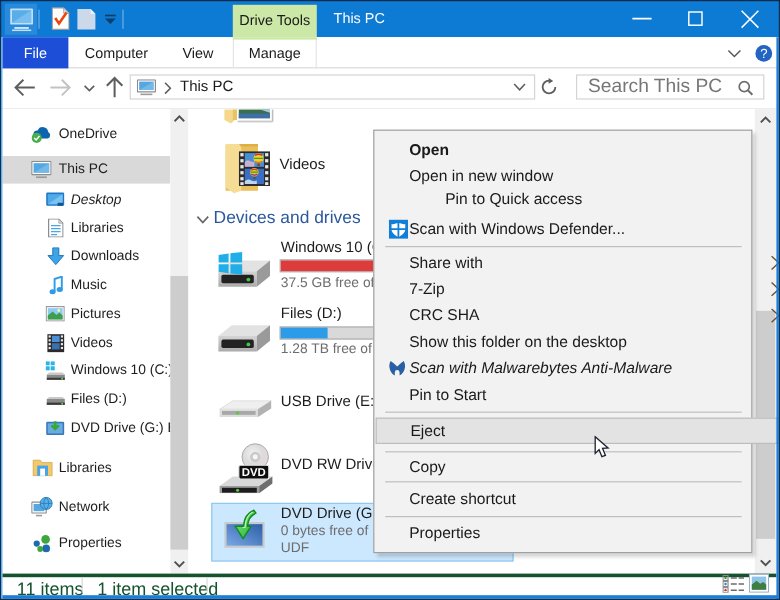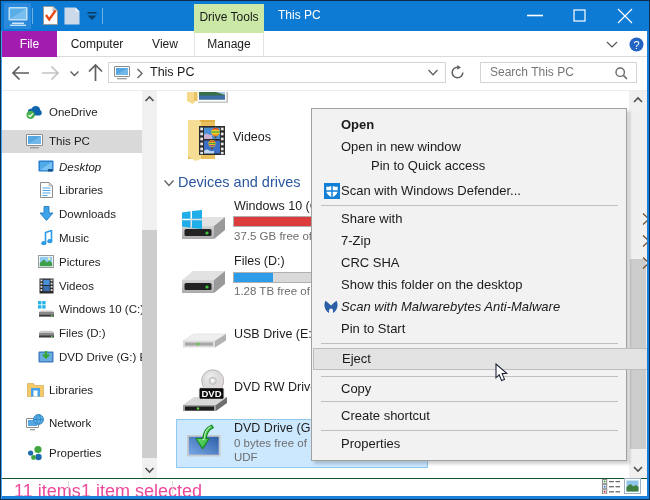--- a/index.html
+++ b/index.html
@@ -19,41 +19,41 @@
   
   #titlebar { left:0; top:0; width:650px; height:31px; background:#0d7ad4; }
   #qat-hl { left:4px; top:3px; width:27px; height:26px; background:#2a89da; }
   .tsep { top:8px; width:1px; height:16px; background:#6fb0e5; }
   #drivetools { left:194px; top:4px; width:70px; height:27px; background:#cbe8a7; color:#1a1a1a; font-size:12px; text-align:center; line-height:27px; }
   #wtitle { left:278px; top:0; height:31px; line-height:31px; color:#fff; font-size:12px; }
   .capbtn { top:0; height:31px; color:#fff; }
 
   
   #ribbon { left:2px; top:31px; width:646px; height:26px; background:#fff; border-bottom:1px solid #dadada; }
-  #filetab { left:2px; top:31px; width:55px; height:26px; background:#a21caf; color:#fff; font-size:12px; text-align:center; line-height:26px; }
+  #filetab { left:2px; top:31px; width:55px; height:26px; background:#1d4ed8; color:#fff; font-size:12px; text-align:center; line-height:26px; }
   .rtab { top:31px; height:26px; line-height:26px; font-size:12px; color:#1a1a1a; text-align:center; }
   #managetab { left:194px; top:31px; width:70px; height:26px; border-left:1px solid #e4e4e4; border-right:1px solid #e4e4e4; }
 
   
   #addrrow { left:2px; top:58px; width:645px; height:33px; background:#fff; }
   #addrbox { left:108px; top:62px; width:338px; height:21px; border:1px solid #d4d4d4; background:#fff; }
-  #searchbox { left:480px; top:62px; width:157px; height:21px; border:1px solid #d4d4d4; background:#fff; color:#767676; font-size:12px; line-height:19px; padding-left:9px; }
+  #searchbox { left:480px; top:62px; width:157px; height:21px; border:1px solid #d4d4d4; background:#fff; color:#767676; font-size:16px; line-height:19px; padding-left:9px; }
 
   
   #sidebar { left:2px; top:91px; width:140px; height:387px; background:#fff; font-size:11.5px; color:#1d1d1d; overflow:hidden; }
   .srow { position:absolute; left:0; width:140px; height:22px; line-height:22px; white-space:nowrap; }
   .srow .lbl { position:absolute; top:0; }
   #sb-scroll { left:142px; top:91px; width:15px; height:387px; background:#f0f0f0; }
   #content { left:157px; top:91px; width:472px; height:387px; background:#fff; overflow:hidden; }
   #ct-scroll { left:629px; top:91px; width:18px; height:387px; background:#f0f0f0; }
   .sb-arrow { position:absolute; left:0; width:100%; text-align:center; color:#505050; }
   .thumb { position:absolute; background:#cdcdcd; }
 
   
-  #statusbar { left:2px; top:478px; width:645px; height:18px; background:#fff; border-top:1px solid #14532d; font-size:18px; color:#ec4899; }
+  #statusbar { left:2px; top:478px; width:645px; height:18px; background:#fff; border-top:3px solid #14532d; font-size:15px; color:#14532d; }
   .stsep { top:481px; width:1px; height:13px; background:#d9d9d9; }
 
   
   #cmenu { left:311px; top:108px; width:316px; height:353px; background:#f2f2f2; border:1px solid #a0a0a0; box-shadow:3px 3px 3px rgba(0,0,0,0.18); z-index:40; }
   .mi { position:absolute; left:1px; width:349px; height:22px; line-height:22px; font-size:13px; color:#1a1a1a; padding-left:28px; }
   .msep { position:absolute; left:9px; width:297px; height:1px; background:#bfbfbf; }
   .marrow { position:absolute; right:12px; top:0; height:22px; line-height:22px; color:#5a3c1e; font-size:12px; }
   #mi-eject { background:#e3e3e3; border:1px solid #bdbdbd; line-height:20px; }
 
   

